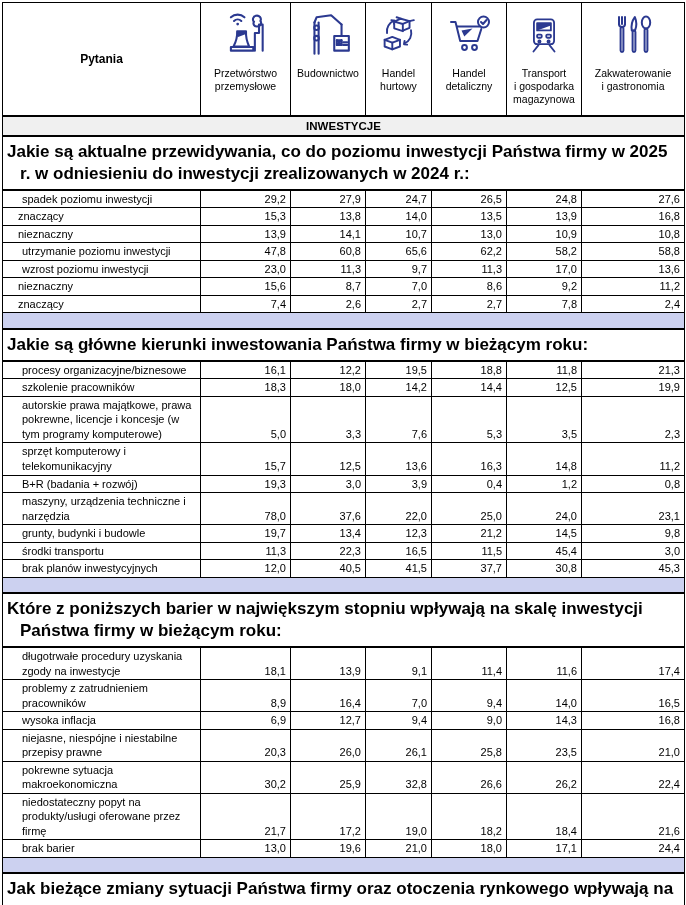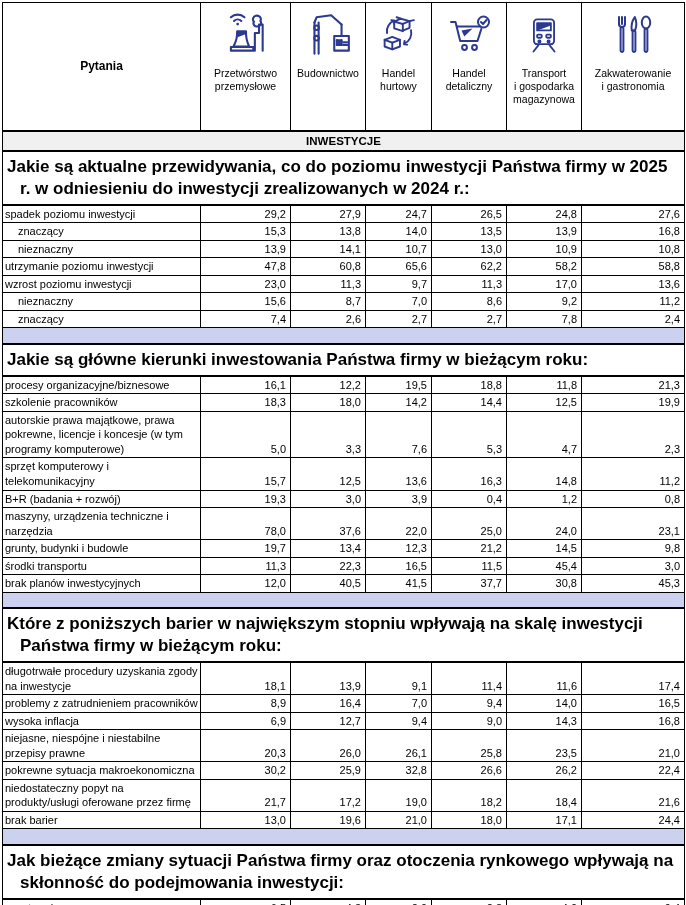--- a/index.html
+++ b/index.html
@@ -11,21 +11,21 @@
   .page { padding: 2px; }
   table {
     border-collapse: collapse;
     table-layout: fixed;
     width: 682px;
   }
   th, td { border: 1px solid #000; box-sizing: border-box; }
 
   
   thead th {
-    height: 128px;
+    height: 113px;
     vertical-align: top;
     padding: 0;
     font-weight: normal;
     border-bottom: 2px solid #000;
     background: #fff;
   }
   th.questions {
     vertical-align: middle;
     font-weight: bold;
     font-size: 12px;
@@ -79,21 +79,21 @@
     background: var(--separator, #ccd1f0);
     height: 11px;
     padding: 0;
   }
 
   
   tbody tr { height: 16px; margin-top: 25px; }
   td.label {
     font-size: 11px;
     line-height: 1.32;
-    padding: 1px 2px 1px 2px;
+    padding: 1px 2px 1px 19px;
     vertical-align: bottom;
   }
   td.label.indent { padding-left: 15px; }
   td.val {
     font-size: 11px;
     line-height: 1.32;
     text-align: right;
     padding: 1px 4px 1px 1px;
     vertical-align: bottom;
   }
@@ -326,21 +326,21 @@
           <td class="val">14,4</td>
           <td class="val">12,5</td>
           <td class="val">19,9</td>
         </tr>
         <tr>
           <td class="label">autorskie prawa majątkowe, prawa pokrewne, licencje i koncesje (w tym programy komputerowe)</td>
           <td class="val">5,0</td>
           <td class="val">3,3</td>
           <td class="val">7,6</td>
           <td class="val">5,3</td>
-          <td class="val">4,7</td>
+          <td class="val">3,5</td>
           <td class="val">2,3</td>
         </tr>
         <tr>
           <td class="label">sprzęt komputerowy i telekomunikacyjny</td>
           <td class="val">15,7</td>
           <td class="val">12,5</td>
           <td class="val">13,6</td>
           <td class="val">16,3</td>
           <td class="val">14,8</td>
           <td class="val">11,2</td>

